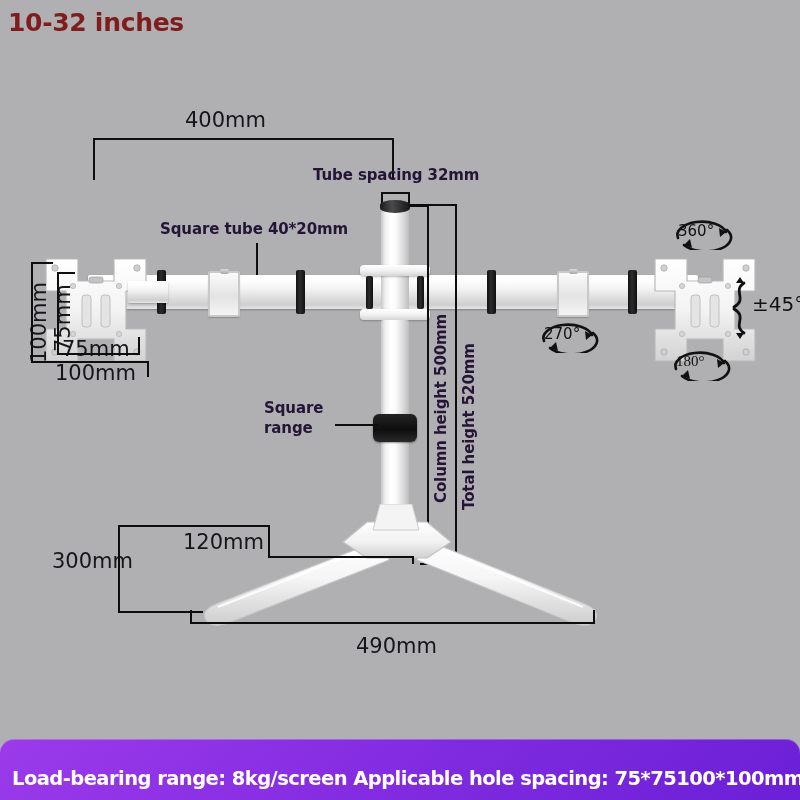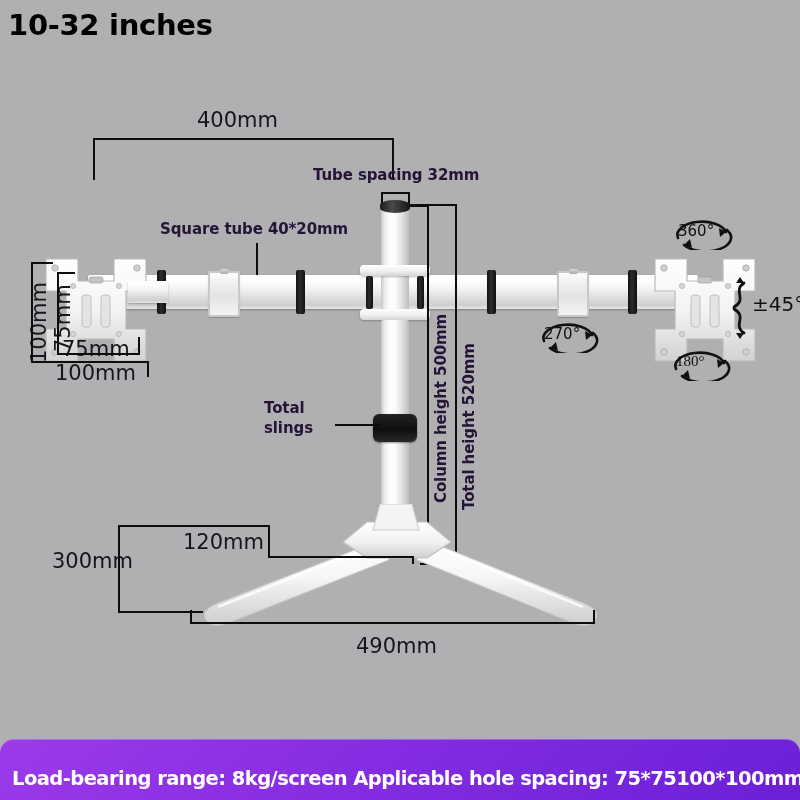--- a/index.html
+++ b/index.html
@@ -6,21 +6,21 @@
   body{
     width:800px;height:800px;overflow:hidden;
     background:#b0b0b3;
     font-family:"DejaVu Sans","Liberation Sans",sans-serif;
     position:relative;
   }
   #stage{position:absolute;inset:0;width:800px;height:800px;}
 
   
   .ttl{
-    position:absolute;font-weight:bold;font-size:29px;color:#000000;
+    position:absolute;font-weight:bold;font-size:25px;color:#7f1d1d;
     letter-spacing:-0.3px;white-space:nowrap;
     font-family:"DejaVu Sans","Liberation Sans",sans-serif;
   }
   .dim{
     position:absolute;font-size:21px;color:#16161a;white-space:nowrap;
     font-family:"DejaVu Sans","Liberation Sans",sans-serif;
   }
   .callout{
     position:absolute;font-weight:bold;font-size:15px;color:#241436;
     white-space:nowrap;letter-spacing:-0.1px;
@@ -80,21 +80,21 @@
   
   .leg{position:absolute;}
 </style>
 </head>
 <body>
 
 <div id="stage">
 
   <div class="ttl" style="left:8px;top:8px;">10-32 inches</div>
 
-  <div class="dim" style="left:197px;top:108px;">400mm</div>
+  <div class="dim" style="left:185px;top:108px;">400mm</div>
   <div class="ln lnh" style="left:93px;top:138px;width:301px;"></div>
   <div class="ln lnv" style="left:93px;top:138px;height:42px;"></div>
   <div class="ln lnv" style="left:392px;top:138px;height:42px;"></div>
 
   <div class="callout" style="left:313px;top:166px;">Tube spacing 32mm</div>
   <div class="ln lnh" style="left:381px;top:192px;width:28px;"></div>
   <div class="ln lnv" style="left:381px;top:192px;height:14px;"></div>
   <div class="ln lnv" style="left:408px;top:192px;height:14px;"></div>
 
   <div class="callout" style="left:160px;top:220px;">Square tube 40*20mm</div>
@@ -115,22 +115,22 @@
 
   <div class="clampplate" style="left:360px;top:265px;width:70px;height:11px;"></div>
   <div class="clampplate" style="left:360px;top:309px;width:70px;height:11px;"></div>
   <div class="strap" style="left:366px;top:276px;width:7px;height:33px;"></div>
   <div class="strap" style="left:417px;top:276px;width:7px;height:33px;"></div>
 
   <div class="pole" style="left:381px;top:320px;width:28px;height:215px;"></div>
 
   <div class="cableclip" style="left:373px;top:414px;width:44px;height:28px;"></div>
 
-  <div class="callout" style="left:264px;top:399px;">Total</div>
-  <div class="callout" style="left:264px;top:419px;">slings</div>
+  <div class="callout" style="left:264px;top:399px;">Square</div>
+  <div class="callout" style="left:264px;top:419px;">range</div>
   <div class="ln lnh" style="left:335px;top:424px;width:44px;"></div>
 
   <svg class="vesa" style="left:42px;top:255px;" width="108" height="110" viewBox="0 0 108 110">
     <defs>
       <linearGradient id="vgL" x1="0" y1="0" x2="0" y2="1">
         <stop offset="0" stop-color="#ffffff"></stop>
         <stop offset="0.5" stop-color="#f3f3f3"></stop>
         <stop offset="1" stop-color="#d2d2d2"></stop>
       </linearGradient>
     </defs>

